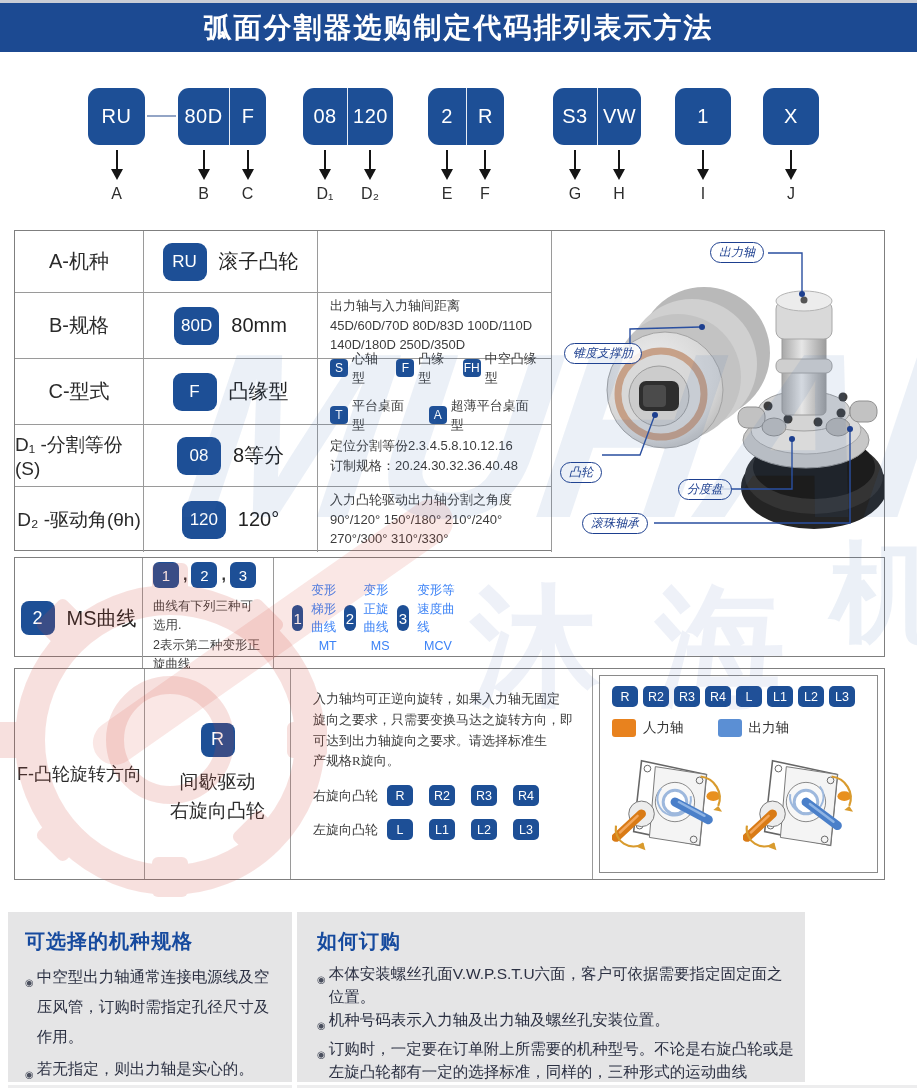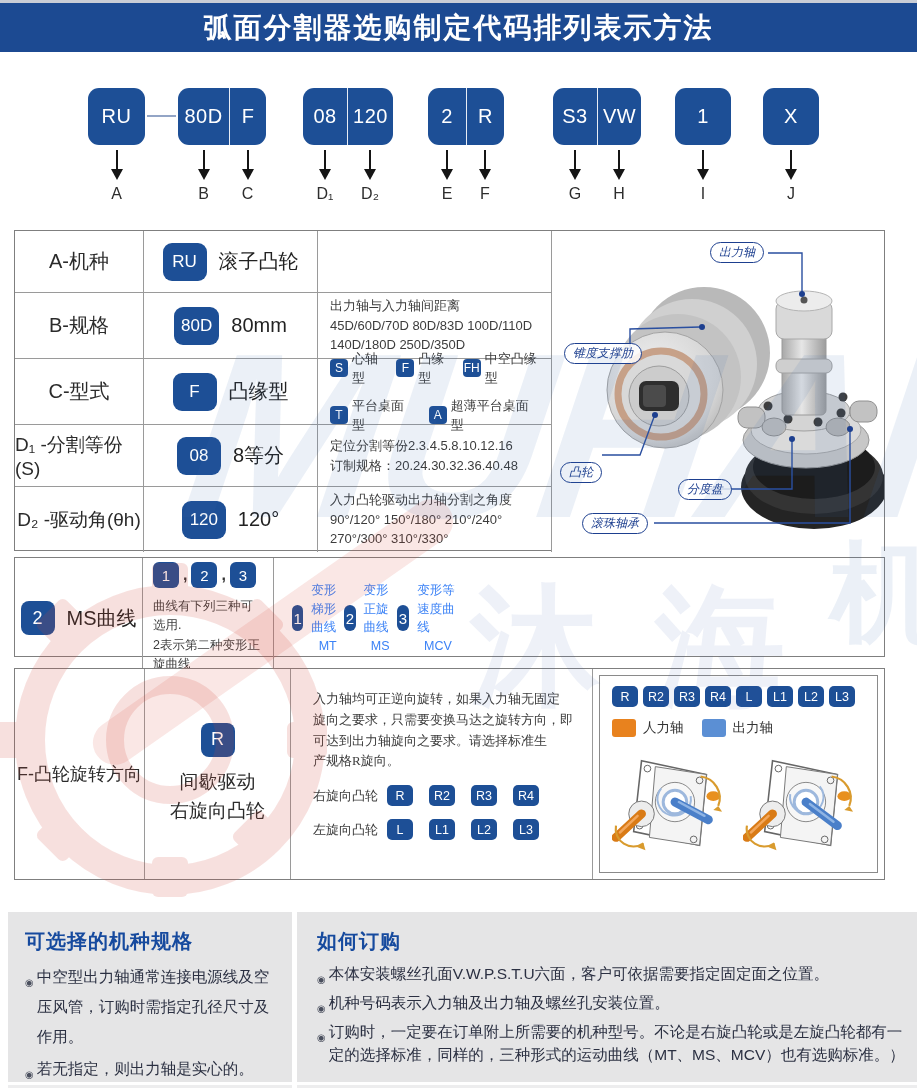--- a/index.html
+++ b/index.html
@@ -78,30 +78,30 @@
   
   .f-val-cell { display:flex; flex-direction:column; align-items:center; justify-content:center; gap:10px; }
   .f-val-text { font-size:19px; color:#2b2b2b; text-align:center; line-height:1.55; }
   .f-desc { padding:20px 16px 0 22px; }
   .f-note { font-size:13px; color:#3c3c3c; line-height:1.6;font-family:Liberation Serif, serif; }
   .dir-line { display:flex; align-items:center; gap:9px; margin-top:13px; font-size:13px; color:#3c3c3c; }
   .dir-line .badge-code { margin-right:7px; }
   .f-panel { padding:6px; }
   .f-panel-box { border:1px solid #8a8a8a; height:100%; padding:10px 10px 4px 12px; display:flex; flex-direction:column; }
   .panel-codes { display:flex; gap:5px; }
-  .panel-legend { display:flex; align-items:flex-end; gap:18px; margin-top:12px; font-size:13.5px; color:#333; }
+  .panel-legend { display:flex; align-items:flex-end; gap:34px; margin-top:12px; font-size:13.5px; color:#333; }
   .legend-item { display:flex; align-items:center; gap:7px; }
   .swatch { width:24px; height:18px; border-radius:3px; }
   .swatch.orange { background:#e8821e; }
   .swatch.blue { background:#5b8fd4; }
   .gear-diagrams { display:flex; justify-content:space-between; padding:2px 2px 0 0; flex:1; align-items:center; }
   
   .bottom-panel { position:absolute; background:#e5e5e6; }
   .bp-left { left:8px; top:912px; width:284px; height:170px; padding:16px 14px 0 17px; }
-  .bp-right { left:297px; top:912px; width:620px; height:170px; padding:16px 9px 0 20px; }
+  .bp-right { left:297px; top:912px; width:508px; height:170px; padding:16px 9px 0 20px; }
   .bp-heading { color:#164a9e; font-size:20px; font-weight:bold; margin-bottom:7px; letter-spacing:1px; }
   .bullet-line { display:flex; align-items:flex-start; font-size:15.5px; color:#2b3042; }
   .bullet-ico { font-size:10px; margin:6px 3px 0 0; color:#4a4f5e; flex:none; }
   .bp-left .bullet-line { line-height:30px; }
   .bp-right .bullet-line { line-height:23px; }
   .bp-left .bullet-line + .bullet-line { margin-top:2px; }
   .bottom-substrip { position:absolute; background:#ededee; height:8px; top:1085px; }
   
   .watermark { position:absolute; inset:0; z-index:40; pointer-events:none; }
   .wm-latin {

